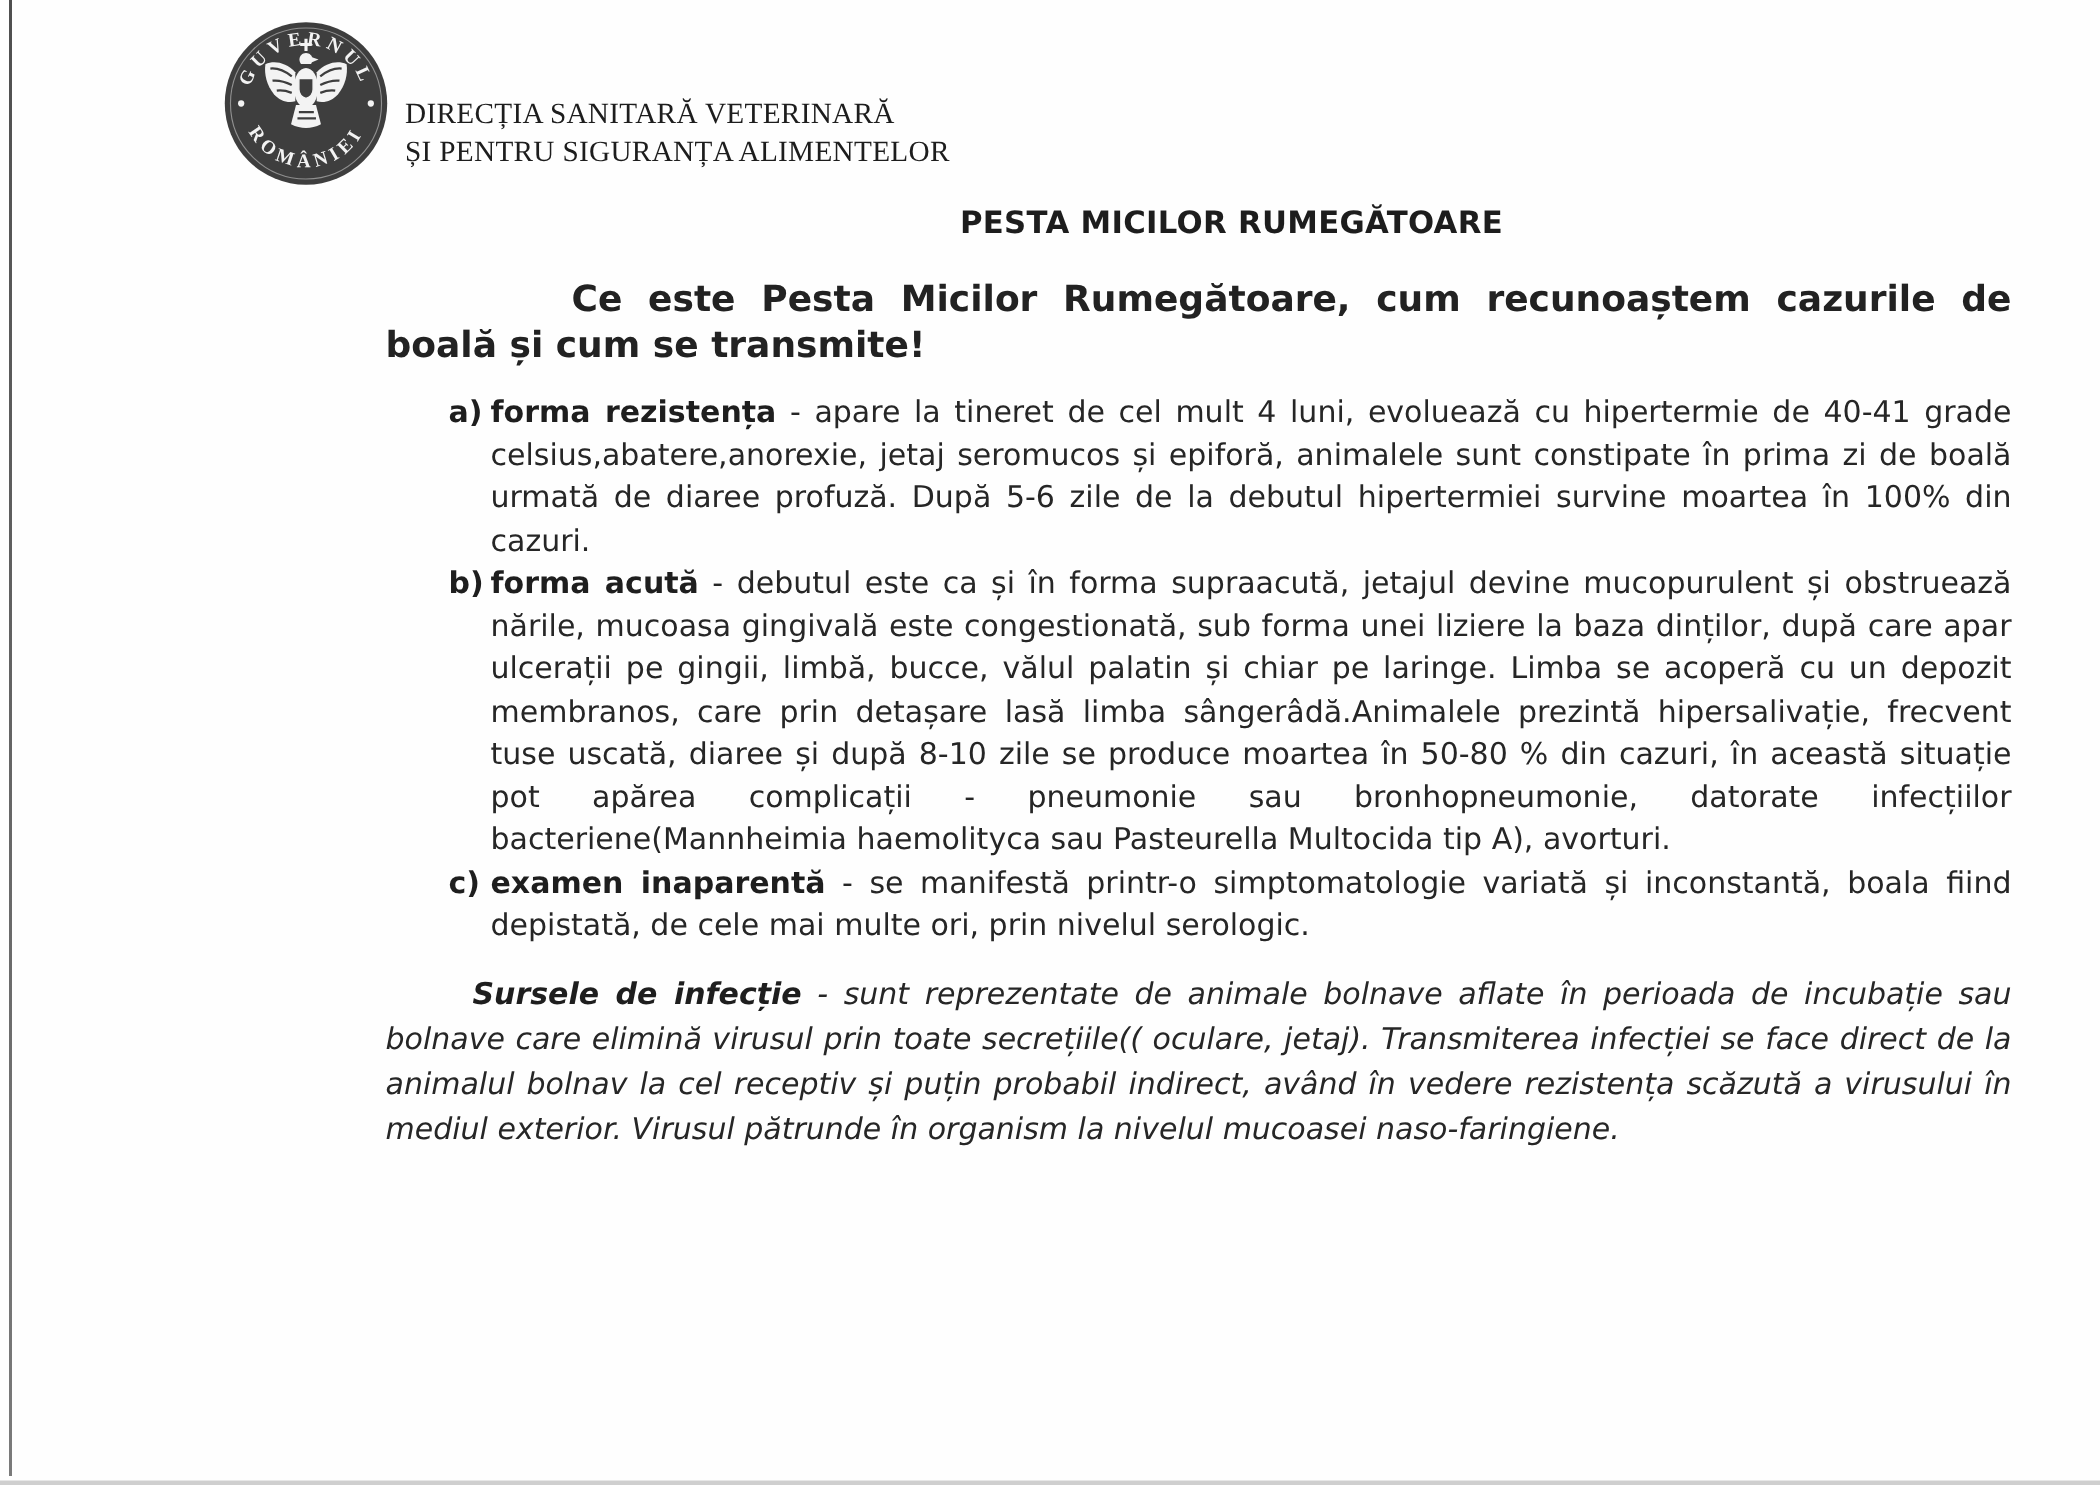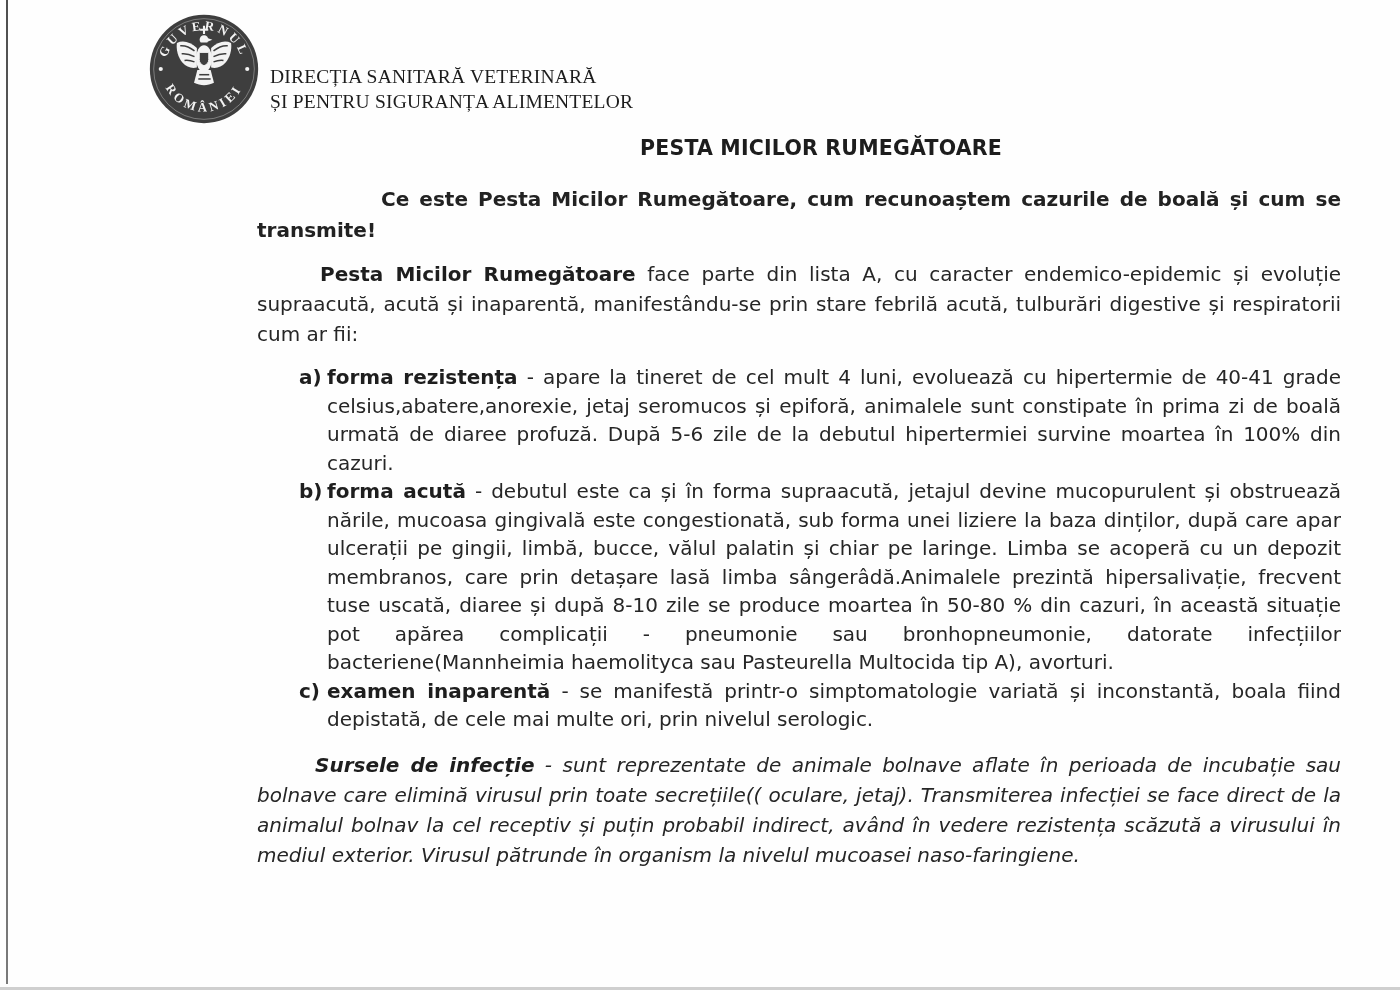--- a/index.html
+++ b/index.html
@@ -18,21 +18,21 @@
   .seal{position:absolute;left:147px;top:12px;width:114px;height:114px;}
   .org{position:absolute;left:270px;top:64px;
     font-family:"Liberation Serif",serif;font-size:19.5px;line-height:25px;
     color:#1d1d1d;letter-spacing:.2px;}
 
   
   .content{position:absolute;left:221px;top:130px;width:1084px;margin-left:36px;}
   .doc-title{font-weight:bold;font-size:20.5px;text-align:center;
     margin:6px 0 0 44px;color:#1d1d1d;letter-spacing:.2px;}
   p{margin:0;}
-  .p-intro{margin-top:24px;font-weight:bold;font-size:20px;line-height:31px;
+  .p-intro{margin-top:24px;font-weight:bold;font-size:24px;line-height:31px;
     text-indent:124px;text-align:justify;color:#222;}
   .p-about{margin-top:13px;font-size:20px;line-height:30px;
     text-indent:63px;text-align:justify;}
   .p-about b,.form-item b,.p-sources b{color:#1e1e1e;}
   .forms-list{margin:14px 0 0 42px;}
   .form-item{position:relative;padding-left:28px;font-size:20px;line-height:28.5px;
     text-align:justify;}
   .form-item .marker{position:absolute;left:0;top:0;font-weight:bold;color:#1e1e1e;}
   .p-sources{margin-top:16px;font-size:20px;line-height:30px;
     text-indent:58px;text-align:justify;font-style:italic;}
@@ -83,21 +83,20 @@
   <div class="org">
     <div>DIRECȚIA SANITARĂ VETERINARĂ</div>
     <div>ȘI PENTRU SIGURANȚA ALIMENTELOR</div>
   </div>
 
   <div class="content">
     <div class="doc-title">PESTA MICILOR RUMEGĂTOARE</div>
 
     <p class="p-intro">Ce este Pesta Micilor Rumegătoare, cum recunoaștem cazurile de boală și cum se transmite!</p>
 
-    <p class="p-about"><b>Pesta Micilor Rumegătoare</b><span> face parte din lista A, cu caracter endemico-epidemic și evoluție supraacută, acută și inaparentă, manifestându-se prin stare febrilă acută, tulburări digestive și respiratorii cum ar fii:</span></p>
 
     <div class="forms-list">
       <div class="form-item">
         <span class="marker">a)</span><b>forma rezistența</b><span> - apare la tineret de cel mult 4 luni, evoluează cu hipertermie de 40-41 grade celsius,abatere,anorexie, jetaj seromucos și epiforă, animalele sunt constipate în prima zi de boală urmată de diaree profuză. După 5-6 zile de la debutul hipertermiei survine moartea în 100% din cazuri.</span>
       </div>
       <div class="form-item">
         <span class="marker">b)</span><b>forma acută</b><span> - debutul este ca și în forma supraacută, jetajul devine mucopurulent și obstruează nările, mucoasa gingivală este congestionată, sub forma unei liziere la  baza dinților, după care apar ulcerații pe gingii, limbă, bucce, vălul palatin și chiar pe laringe. Limba se acoperă cu un depozit membranos, care prin detașare lasă limba sângerâdă.Animalele prezintă hipersalivație, frecvent tuse uscată, diaree și după 8-10 zile se produce moartea în 50-80 % din cazuri, în această situație pot apărea  complicații - pneumonie sau bronhopneumonie, datorate infecțiilor bacteriene(Mannheimia haemolityca sau Pasteurella Multocida tip A), avorturi.</span>
       </div>
       <div class="form-item">
         <span class="marker">c)</span><b>examen inaparentă</b><span> - se manifestă printr-o simptomatologie variată și inconstantă, boala fiind depistată, de cele mai multe ori, prin nivelul serologic.</span>

